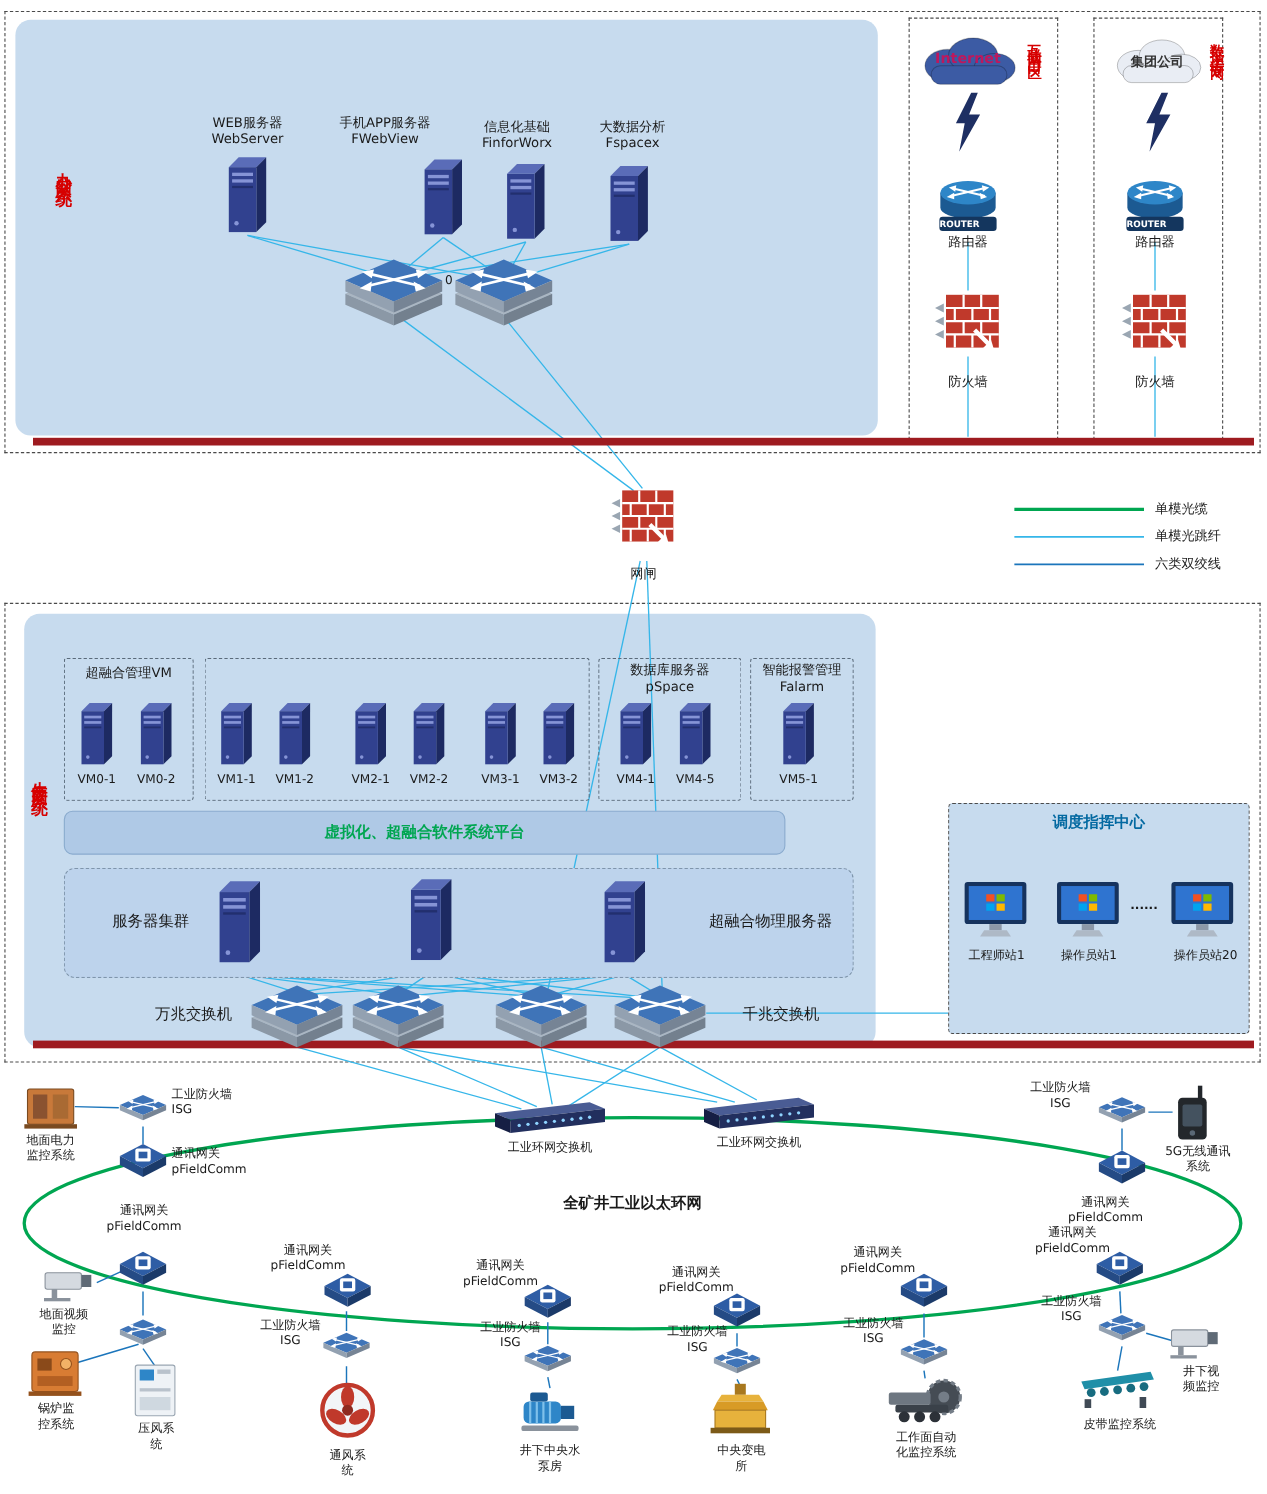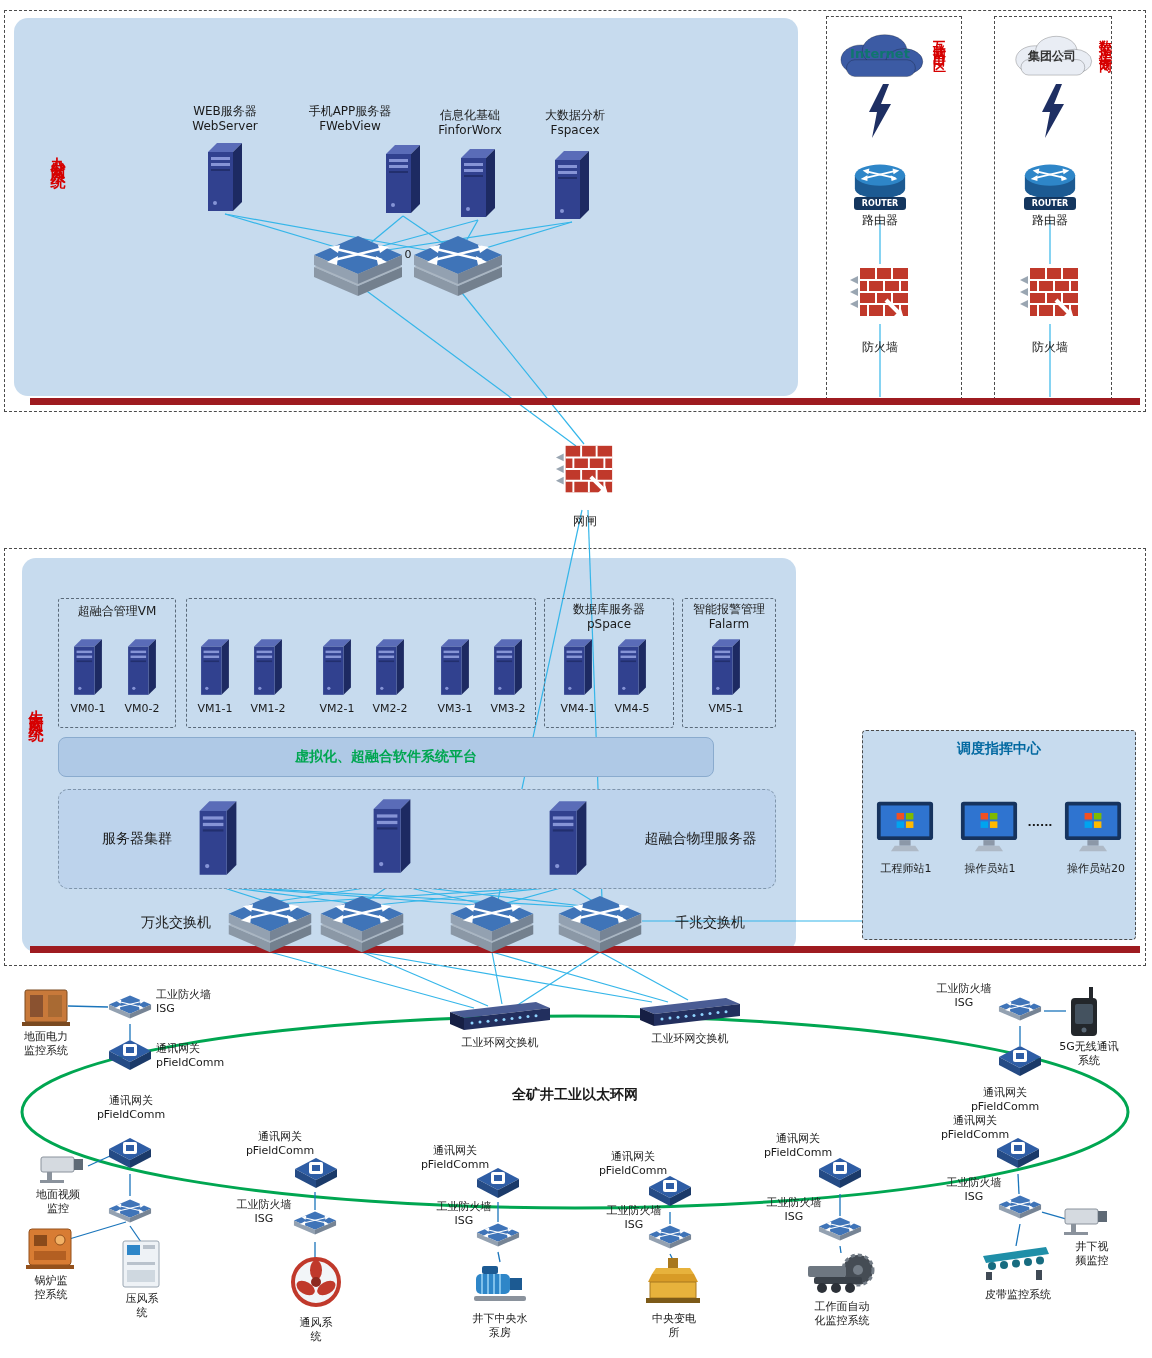--- a/index.html
+++ b/index.html
@@ -14,21 +14,21 @@
 .dispatch{position:absolute;z-index:2;background:#c7dbee;border:1px dashed #4a4a4a;border-radius:4px}
 .redbar{position:absolute;z-index:2;background:#9e1b20;height:7px}
 .lines{position:absolute;left:0;top:0;z-index:1;pointer-events:none}
 .node{position:absolute;z-index:3}
 .lbl{position:absolute;z-index:4;font-size:11px;line-height:1.25;text-align:center}
 .f12{font-size:12px}.f14{font-size:14px}
 .bold{font-weight:bold}
 .leftal{text-align:left}
 .red{color:#0369a1}
 .vlabel{position:absolute;z-index:4;color:#d60000;font-weight:bold;font-size:15px;writing-mode:vertical-rl;text-orientation:upright;letter-spacing:4px}
-.badge{position:absolute;z-index:4;background:#14365e;color:#fff;font-size:8px;font-weight:bold;text-align:center;border-radius:3px;line-height:13px;height:13px}
+.badge{position:absolute;z-index:4;background:#14365e;color:#fff;font-size:8px;font-weight:bold;border-radius:3px;line-height:13px;height:13px}
 .cloudtext{position:absolute;z-index:4;text-align:center;font-weight:bold}
 .legend{position:absolute;z-index:4}
 .lrow{display:flex;align-items:center;gap:10px;height:25px;font-size:12px}
 </style>
 </head>
 <body>
 
 <div class="canvas">
 
 <svg style="position:absolute;width:0;height:0" aria-hidden="true">
@@ -340,21 +340,21 @@
     </svg>
 <svg class="node" style="left:412px;top:234px" width="92" height="64">
       <use href="#i-switch-stack"></use>
     </svg>
 <div class="lbl" style="left:400px;top:248px;width:16px">0</div>
 
 <div class="vlabel" style="left:930px;top:30px;font-size:13px">互联网出口区</div>
 <svg class="node" style="left:832px;top:30px;color:#3c5ba4" width="96" height="54">
       <use href="#i-cloud"></use>
     </svg>
-<div class="cloudtext" style="left:832px;top:46px;width:96px;color:#0f766e;font-size:13px">Internet</div>
+<div class="cloudtext" style="left:832px;top:46px;width:96px;color:#be185d;font-size:13px">Internet</div>
 <svg class="node" style="left:867px;top:84px" width="26" height="54">
       <use href="#i-lightning"></use>
     </svg>
 <svg class="node" style="left:851px;top:160px" width="58" height="44">
       <use href="#i-router"></use>
     </svg>
 <div class="badge" style="left:854px;top:197px;width:52px">ROUTER</div>
 <div class="lbl f12" style="left:845px;top:213px;width:70px">路由器</div>
 <svg class="node" style="left:848px;top:264px" width="64" height="60">
       <use href="#i-firewall"></use>
@@ -377,20 +377,40 @@
 <svg class="node" style="left:1018px;top:264px" width="64" height="60">
       <use href="#i-firewall"></use>
     </svg>
 <div class="lbl f12" style="left:1015px;top:340px;width:70px">防火墙</div>
 
 <svg class="node" style="left:554px;top:440px" width="62" height="62">
       <use href="#i-firewall"></use>
     </svg>
 <div class="lbl f12" style="left:557px;top:514px;width:56px">网闸</div>
 
+<div class="legend" style="left:922px;top:450px">
+  <div class="lrow">
+    <svg width="118" height="8">
+          <line x1="0" y1="4" x2="118" y2="4" stroke-width="3" stroke="#00a651"></line>
+        </svg>
+    <span>单模光缆</span>
+  </div>
+  <div class="lrow">
+    <svg width="118" height="8">
+          <line x1="0" y1="4" x2="118" y2="4" stroke-width="1.6" stroke="#35b6e9"></line>
+        </svg>
+    <span>单模光跳纤</span>
+  </div>
+  <div class="lrow">
+    <svg width="118" height="8">
+          <line x1="0" y1="4" x2="118" y2="4" stroke-width="1.6" stroke="#1b75bb"></line>
+        </svg>
+    <span>六类双绞线</span>
+  </div>
+</div>
 
 <div class="vlabel" style="left:26px;top:698px">生产网系统</div>
 
 <div class="groupbox" style="left:58px;top:598px;width:118px;height:130px"></div>
 <div class="groupbox" style="left:186px;top:598px;width:350px;height:130px"></div>
 <div class="groupbox" style="left:544px;top:598px;width:130px;height:130px"></div>
 <div class="groupbox" style="left:682px;top:598px;width:94px;height:130px"></div>
 
 <div class="lbl f12" style="left:58px;top:604px;width:118px">
   <div>超融合管理VM</div>

